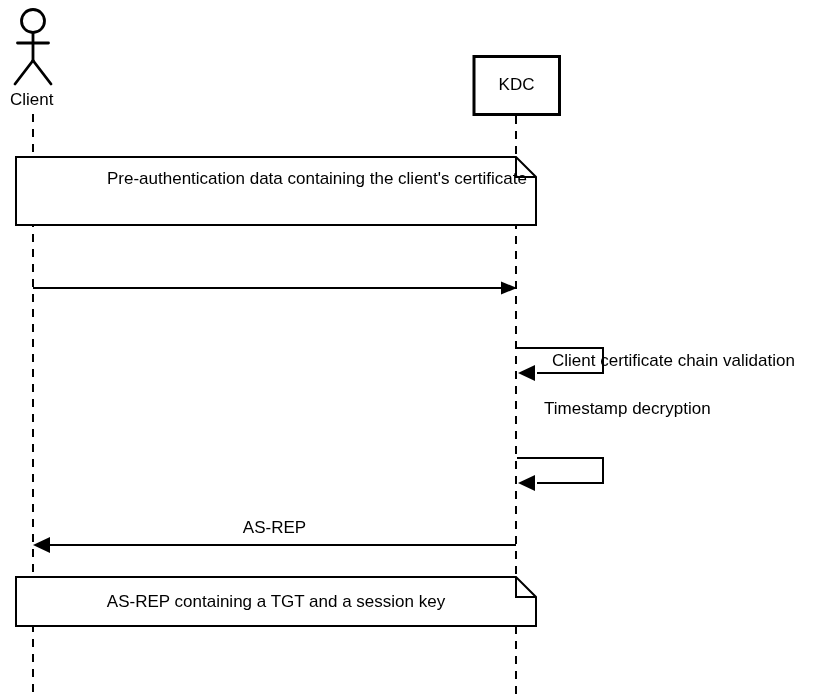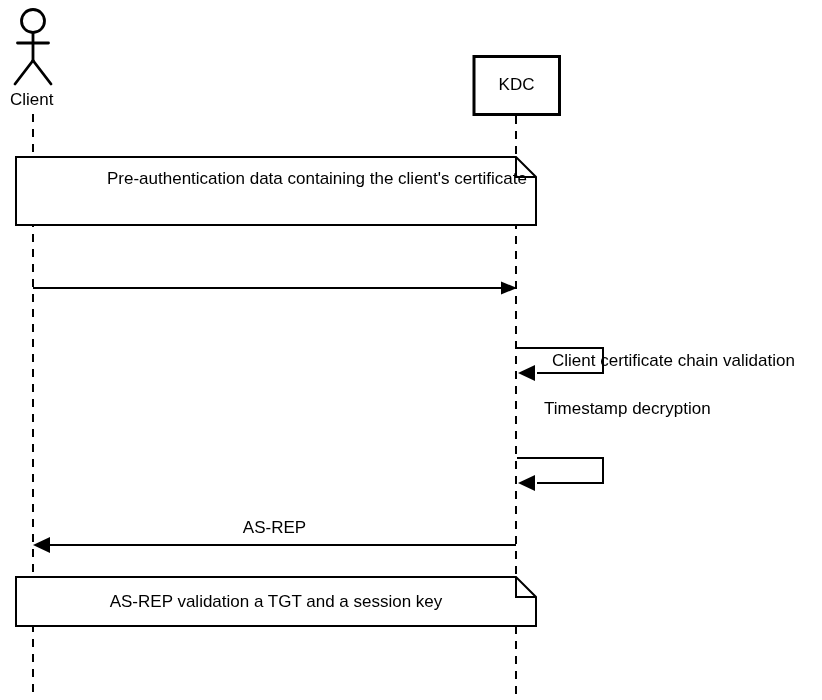--- a/index.html
+++ b/index.html
@@ -95,15 +95,15 @@
 
 
   <div class="txt" style="left:552px; top:322px;margin-top:28px;">Client certificate chain validation</div>
 
   <div class="txt" style="left:544px; top:398px;">
     <div>Timestamp decryption</div>
   </div>
 
   <div class="txt center" style="left:33px; top:517px; width:483px;">AS-REP</div>
 
-  <div class="txt center" style="left:16px; top:591px; width:520px;">AS-REP validation a TGT and a session key</div>
+  <div class="txt center" style="left:16px; top:591px; width:520px;">AS-REP containing a TGT and a session key</div>
 
 </div>
 
 </body></html>

